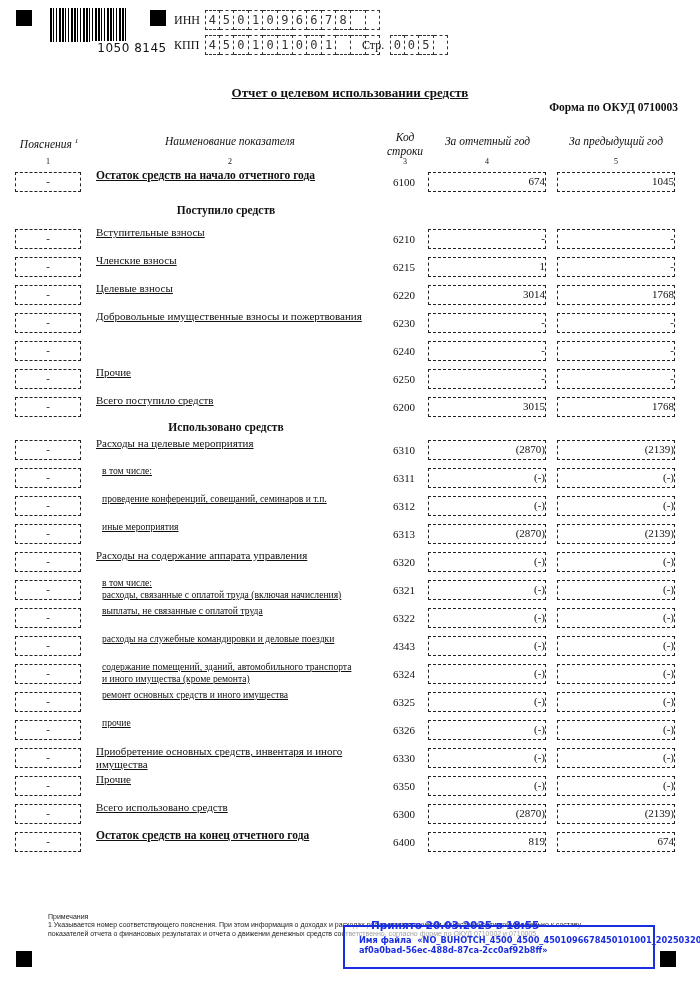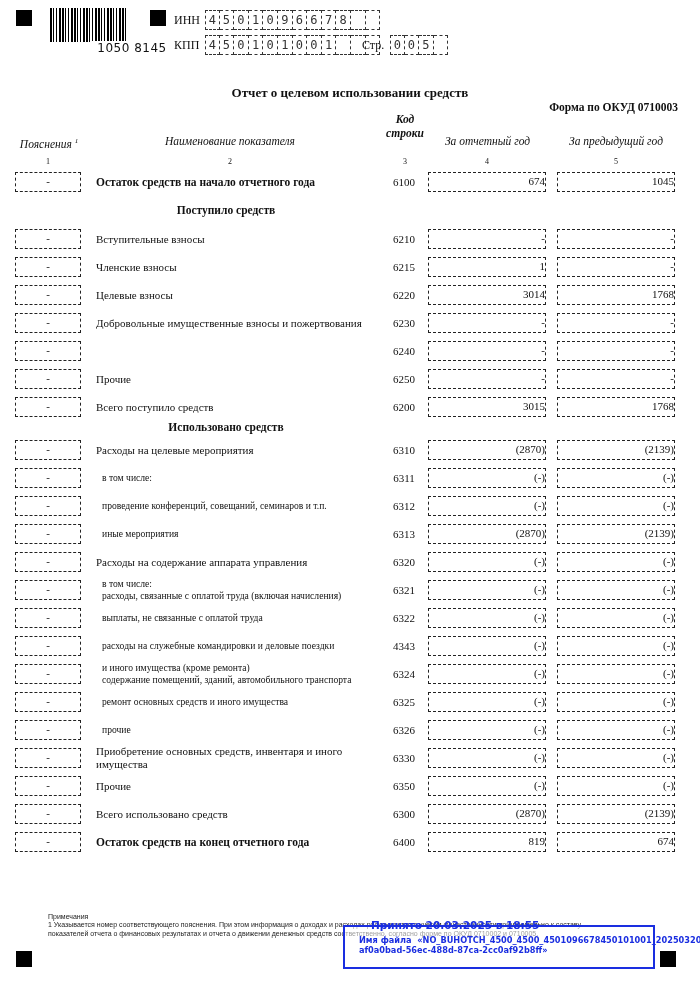--- a/index.html
+++ b/index.html
@@ -23,21 +23,21 @@
   .cells { position: absolute; display: flex; height: 20px; }
   .cell { width: 14.6px; height: 20px; border: 1.2px dashed #333; border-left: none; box-sizing: border-box;
     font-family: "DejaVu Sans Mono", monospace; font-size: 12px; line-height: 18px; text-align: center; color: #333; }
   .cell:first-child { border-left: 1.2px dashed #333; }
   .title { position: absolute; left: 0; width: 700px; top: 85px; text-align: center; font-weight: bold; font-size: 13px; padding-left: 0; }
   .form-code { position: absolute; right: 22px; top: 101px; font-weight: bold; font-size: 11.5px; }
   .colhead { position: absolute; font-style: italic; font-size: 11.5px; text-align: center; line-height: 14px; }
   .colnum { position: absolute; font-size: 8px; text-align: center; top: 157px; }
   .row { position: absolute; left: 0; width: 700px; height: 26px; }
   .row .note { position: absolute; left: 15px; top: 3px; width: 66px; height: 20px; font-size: 11px; text-align: center; line-height: 17px; }
-  .row .name { position: absolute; left: 96px; top: 0; width: 290px; height: 26px; display: flex; flex-direction: column; justify-content: center; font-size: 11px; line-height: 13px; }
+  .row .name { position: absolute; left: 96px; top: 0; width: 290px; height: 26px; display: flex; flex-direction: column; justify-content: flex-start; font-size: 11px; line-height: 13px; text-decoration: underline; }
   .row .name.bold { font-weight: bold; font-size: 11.5px; }
   .row .name.sub { left: 102px; font-size: 9.6px; line-height: 12px; }
   .row .code { position: absolute; left: 386px; top: 0; width: 36px; height: 26px; line-height: 26px; font-size: 11px; text-align: center; }
   .row .val { position: absolute; top: 3px; width: 118px; height: 20px; font-size: 11px; text-align: right; line-height: 17px; }
   .row .v1 { left: 428px; } .row .v2 { left: 557px; }
   .section { position: absolute; left: 96px; width: 260px; text-align: center; font-weight: bold; font-size: 11.5px; }
   .notes { position: absolute; left: 48px; top: 913px; width: 560px; font-family: "Liberation Sans", sans-serif; font-size: 7px; line-height: 8.4px; color: #222; }
   .stamp { position: absolute; left: 343px; top: 925px; width: 312px; height: 44px; border: 2px solid #1a2ee0; box-sizing: border-box;
     font-family: "DejaVu Sans", sans-serif; color: #1a2ee0; font-size: 8.2px; line-height: 10px; padding: 0 0 0 10px; background: rgba(255,255,255,0.55); }
   .stamp .accepted { position: absolute; left: 26px; top: -7px; font-size: 10.5px; font-weight: bold; }
@@ -87,28 +87,28 @@
   <div class="cell"></div>
 </div>
 <div class="idlabel" style="left:362px;top:38px;">Стр.</div>
 <div class="cells" style="left:390px;top:35px;">
   <div class="cell">0</div>
   <div class="cell">0</div>
   <div class="cell">5</div>
   <div class="cell"></div>
 </div>
 
-<div class="title" style="left:0;width:700px;">Отчет о целевом использовании средств</div>
+<div class="title" style="left:0;width:700px;text-decoration:underline;">Отчет о целевом использовании средств</div>
 <div class="form-code">Форма по ОКУД 0710003</div>
 
 <div class="colhead" style="left:8px;top:134px;width:82px;">
   <span>Пояснения</span> <sup style="font-size:7px">1</sup>
 </div>
 <div class="colhead" style="left:110px;top:134px;width:240px;">Наименование показателя</div>
-<div class="colhead" style="left:380px;top:112px;width:50px;font-weight:bold;">
+<div class="colhead" style="left:380px;top:130px;width:50px;">
   <div>Код</div>
   <div>строки</div>
 </div>
 <div class="colhead" style="left:425px;top:134px;width:125px;">За отчетный год</div>
 <div class="colhead" style="left:552px;top:134px;width:128px;">За предыдущий год</div>
 
 <div class="colnum" style="left:28px;width:40px;">1</div>
 <div class="colnum" style="left:210px;width:40px;">2</div>
 <div class="colnum" style="left:385px;width:40px;">3</div>
 <div class="colnum" style="left:467px;width:40px;">4</div>
@@ -271,22 +271,22 @@
       <span>расходы на служебные командировки и деловые поездки</span>
     </div>
   <div class="code">4343</div>
   <div class="val v1 dash">(-)</div>
   <div class="val v2 dash">(-)</div>
 </div>
 
 <div class="row" style="top:661px;">
   <div class="note dash">-</div>
   <div class="name sub">
+      <span>содержание помещений, зданий, автомобильного транспорта</span>
       <span>и иного имущества (кроме ремонта)</span>
-      <span>содержание помещений, зданий, автомобильного транспорта</span>
     </div>
   <div class="code">6324</div>
   <div class="val v1 dash">(-)</div>
   <div class="val v2 dash">(-)</div>
 </div>
 
 <div class="row" style="top:689px;">
   <div class="note dash">-</div>
   <div class="name sub">
       <span>ремонт основных средств и иного имущества</span>

